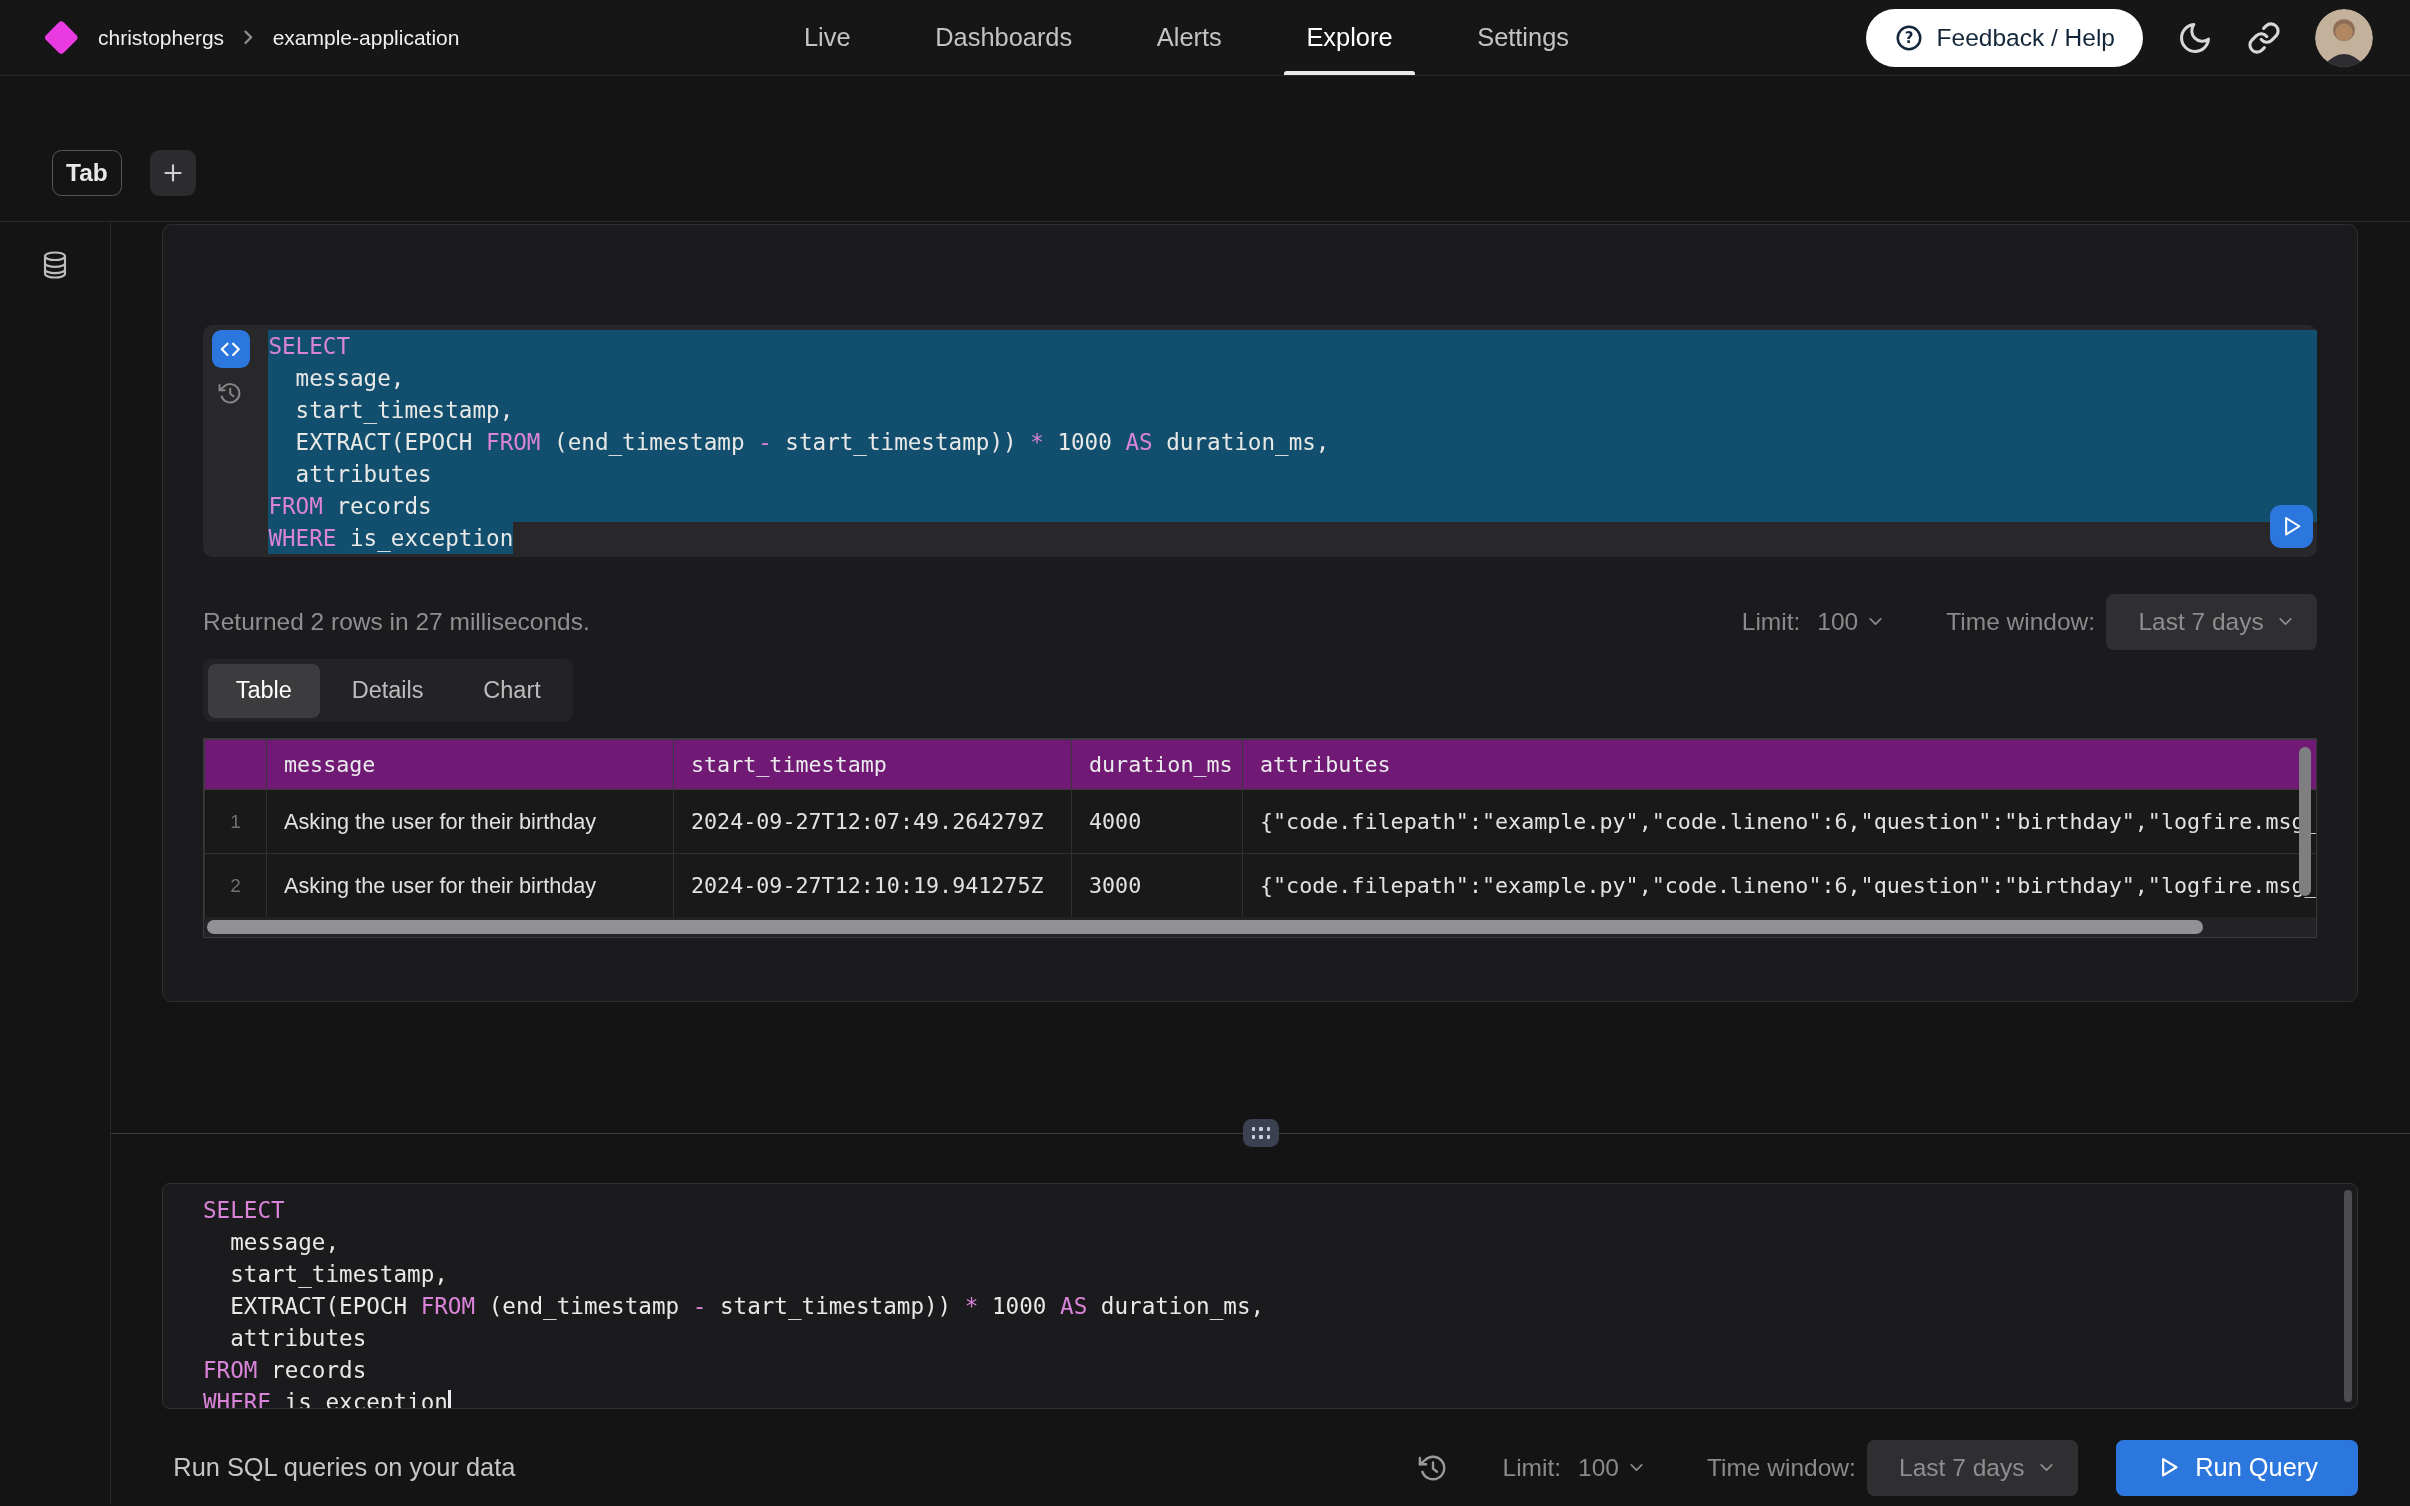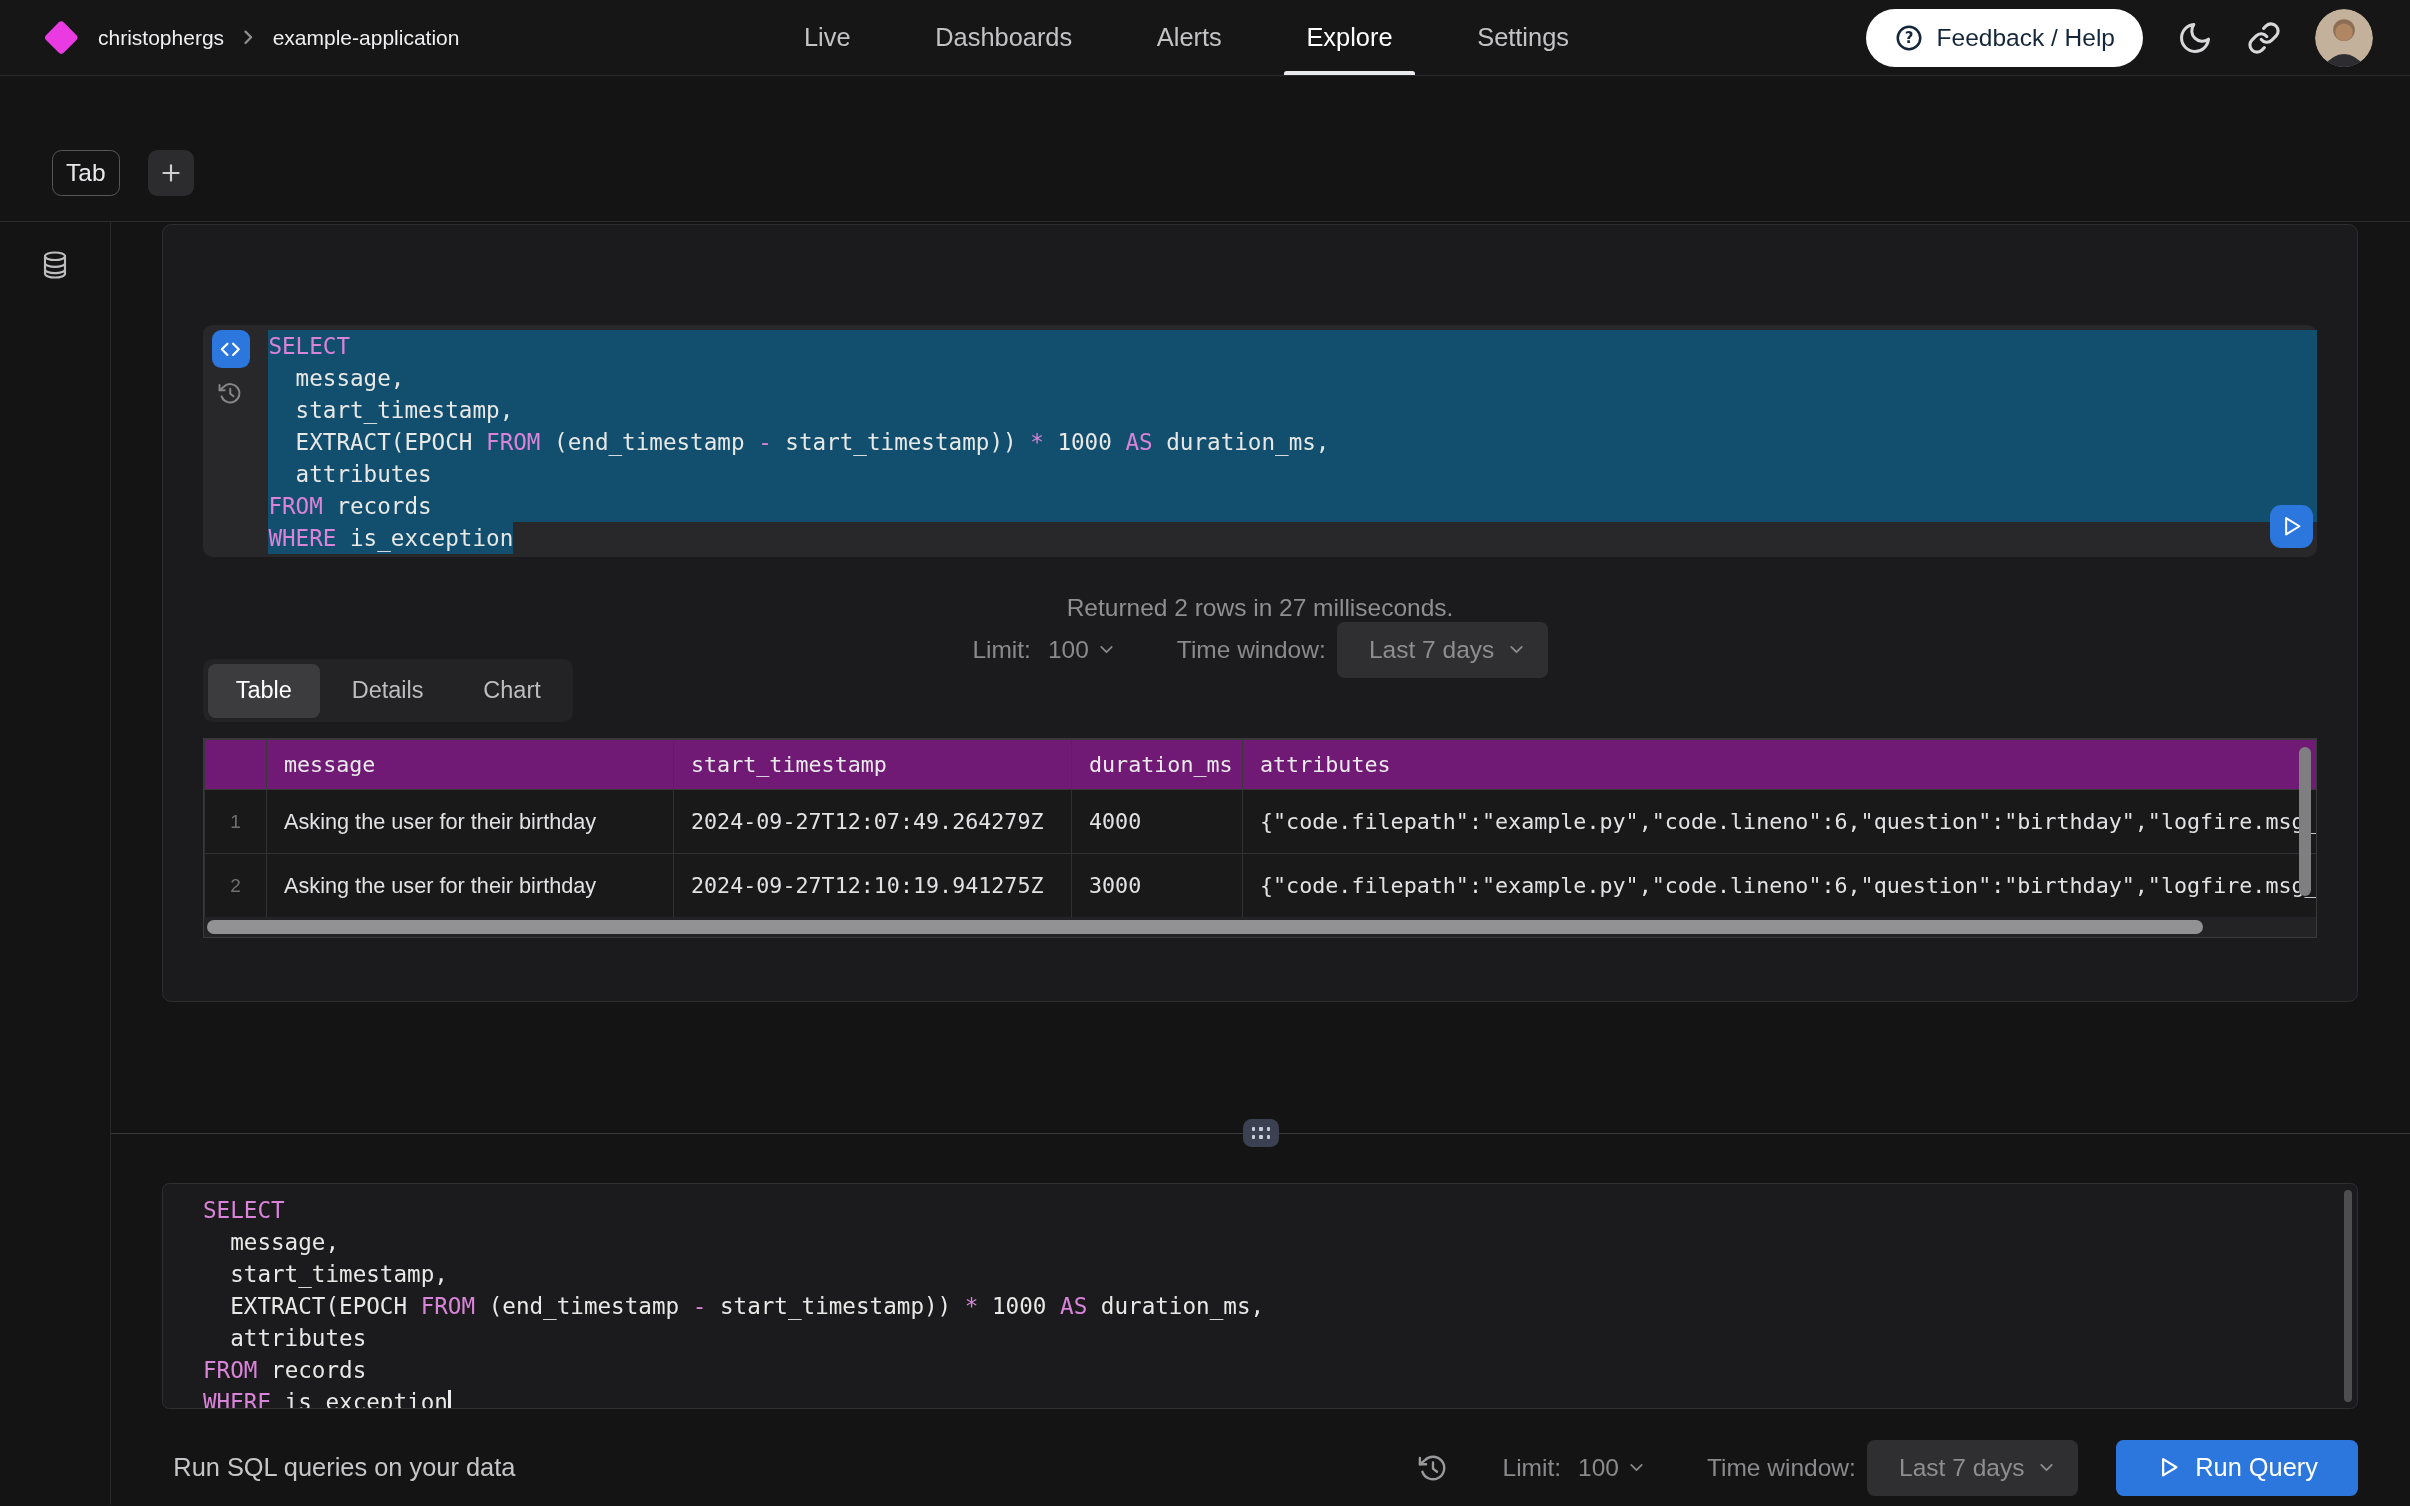--- a/index.html
+++ b/index.html
@@ -27,21 +27,21 @@
   .feedback-btn { height:58px; border-radius:29px; background:#ffffff; border:none; cursor:pointer;
     display:flex; align-items:center; gap:12.2px; padding:0 28px; color:#14273a;
     font-size:24.5px; font-weight:500; font-family:inherit; }
   .icon-btn { background:none; border:none; color:#d8d8da; cursor:pointer; display:grid; place-items:center; }
   .avatar { width:58px; height:58px; border-radius:50%; overflow:hidden; cursor:pointer; flex:none; }
 
   
   .workspace-tabs { height:146px; border-bottom:0.9px solid #2a2a2c; display:flex;
     align-items:flex-end; padding:0 0 25.4px 52px; gap:28px; }
   .ws-tab { height:46px; min-width:61px; padding:0 13px; border:1.9px solid #565658; border-radius:9.4px;
-    background:transparent; color:#e8e8ea; font-size:24.5px; font-family:inherit; cursor:pointer; }
+    background:transparent; color:#e8e8ea; font-size:24.5px; font-family:inherit; cursor:pointer;font-weight:bold; }
   .ws-add { height:46px; width:46px; border:none; border-radius:9.4px; background:#2c2c2e;
     color:#cfcfd1; cursor:pointer; display:grid; place-items:center; }
 
   
   .app-body { display:flex; height:1283px; }
   .sidebar { width:111px; border-right:0.9px solid #28282a; padding-top:19px;
     display:flex; justify-content:center; align-items:flex-start; flex:none; }
   .sidebar-btn { background:none; border:none; color:#bdbdbf; cursor:pointer; padding:7.5px; }
   .main { flex:1; position:relative; }
 
@@ -66,21 +66,21 @@
   .line-inner { display:inline-block; }
   .sel-full .line-inner { background:var(--selection); flex:1; }
   .line-inner.sel-text { background:var(--selection); }
   .tok-k { color:var(--keyword); }
   .tok-i { color:var(--code); }
   .caret { display:inline-block; width:2.8px; height:25.4px; background:#ececee; vertical-align:-4.7px; }
   .play-btn { position:absolute; right:3.8px; bottom:9.4px; width:43px; height:43px;
     border-radius:11.3px; background:var(--accent); border:none; color:#fff; cursor:pointer;
     display:grid; place-items:center; }
 
-  .meta-row { margin-top:37px; height:56px; display:flex; align-items:center; justify-content:space-between;flex-direction:column; }
+  .meta-row { margin-top:37px; height:56px; display:flex; align-items:center; justify-content:space-between; }
   .status-text { color:#8f8f91; font-size:24.5px; }
   .controls { display:flex; align-items:center; font-size:24.5px; color:#8a8a8c; }
   .ctl-label { margin-right:17px; }
   .select-plain { display:flex; align-items:center; gap:7px; background:none; border:none;
     color:#8a8a8c; font-size:24.5px; font-family:inherit; cursor:pointer;text-align:center; }
   .gap64 { width:60px; }
   .tw-label { margin-right:11.3px; }
   .tw-btn { height:56px; padding:0 21px 0 32px; background:#2f2f31; border:none; border-radius:7.5px;
     display:flex; align-items:center; gap:11.3px; color:#8e8e90; font-size:24.5px; font-family:inherit; cursor:pointer; }
 

